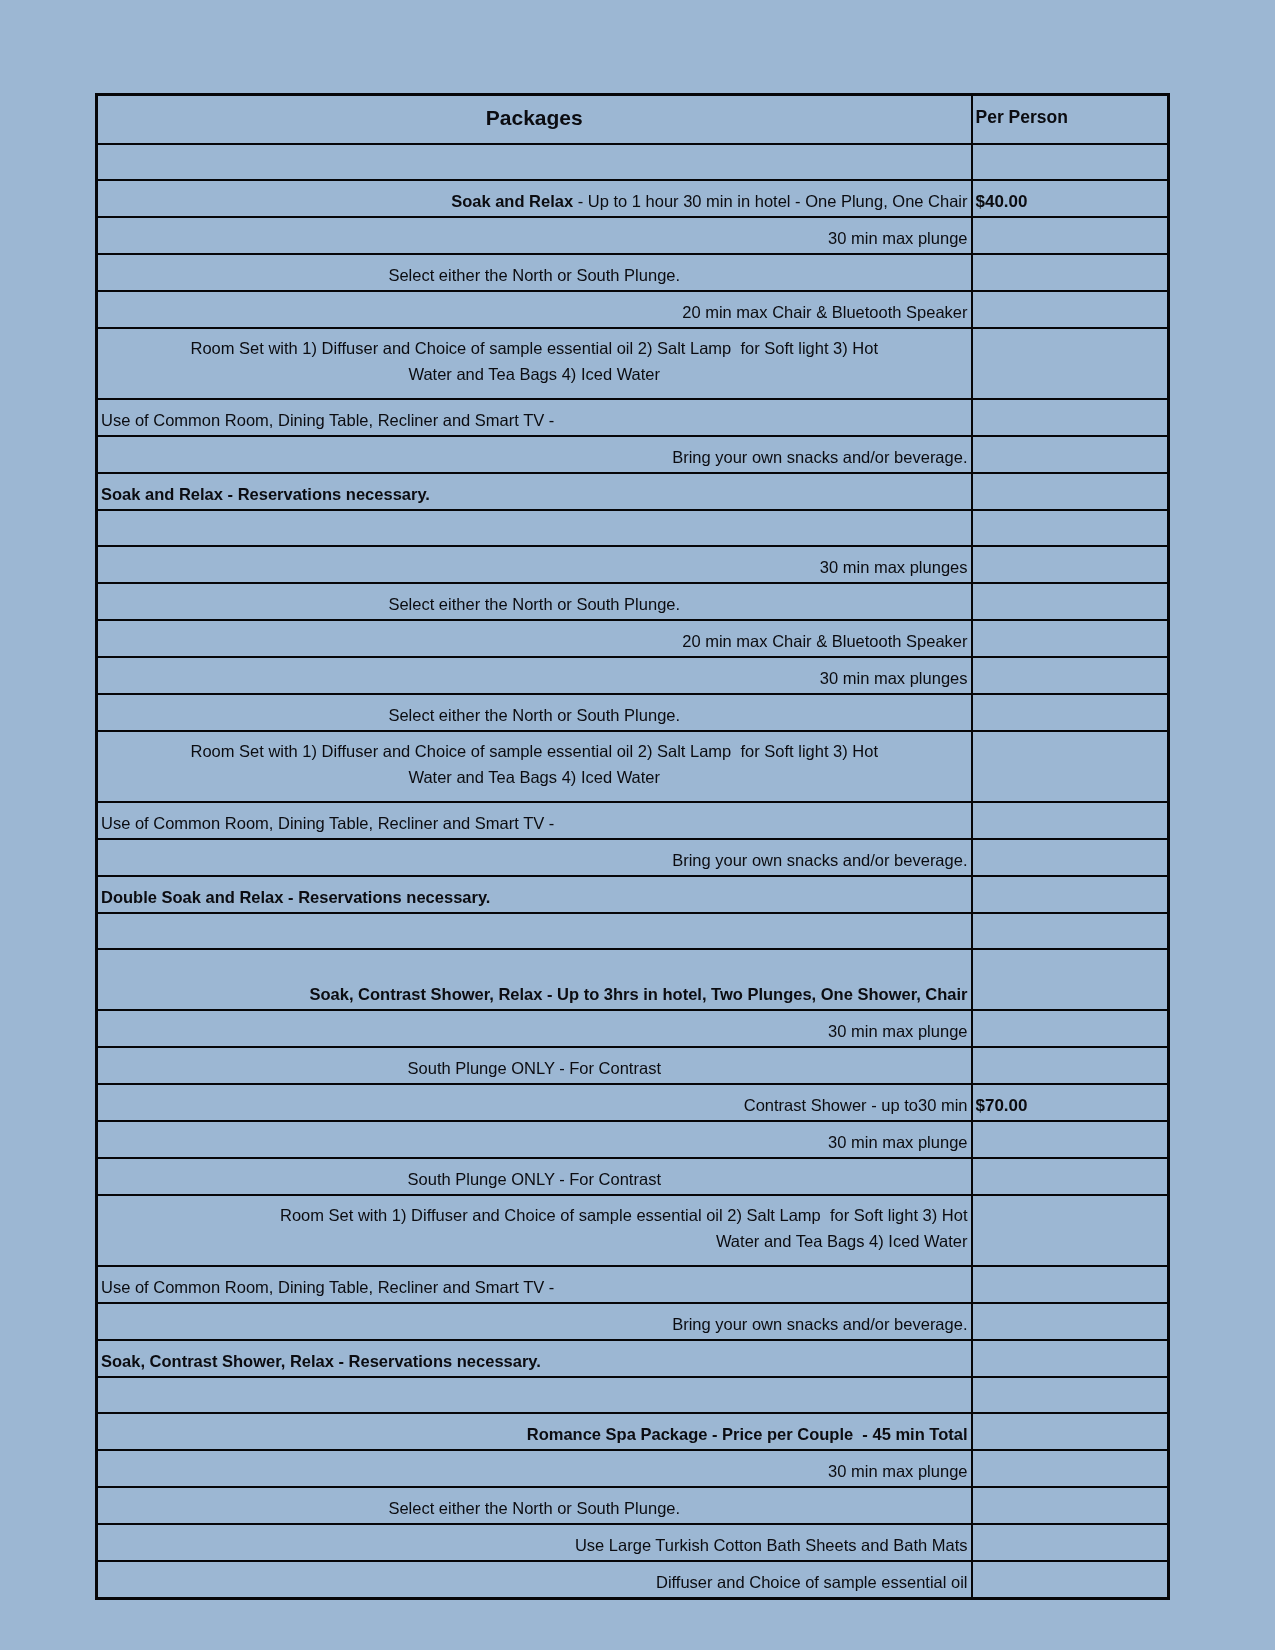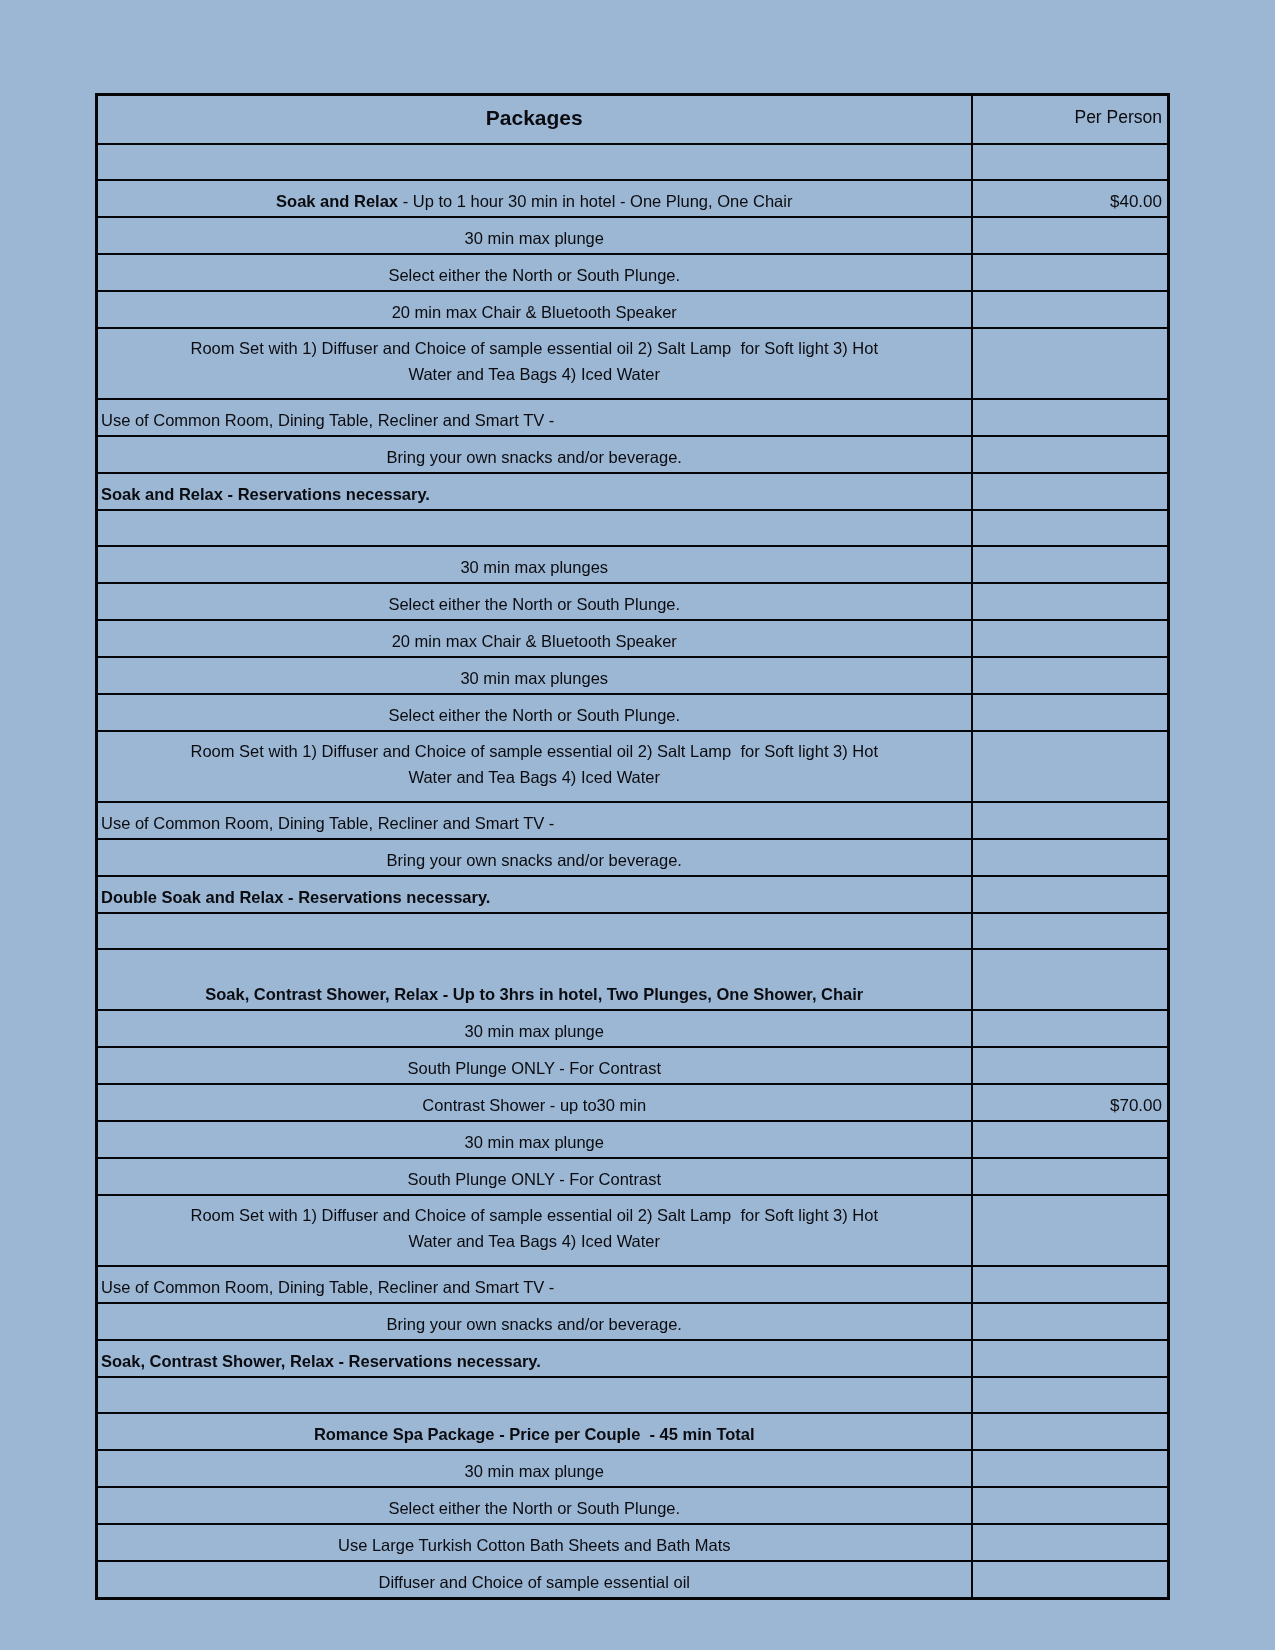--- a/index.html
+++ b/index.html
@@ -22,28 +22,28 @@
   td{
     border:2px solid #060608;
     vertical-align:bottom;
     padding:0 3px 4px 3px;
     font-size:16.5px;
     line-height:21px;
     overflow:hidden;
     white-space:pre-wrap;
   }
   td.c2{
-    text-align:right;
-    font-weight:400;
+    text-align:left;
+    font-weight:700;
     font-size:17px;
     padding-right:5px;
     white-space:nowrap;
     margin-left:38px;
   }
-  .al-left{text-align:center;}
+  .al-left{text-align:right;}
   .al-center{text-align:center;margin-left:28px;}
   .al-right{text-align:left;}
   b{font-weight:700;}
   
   .k-header td{height:43px;vertical-align:middle;}
   .k-header td.c1{font-weight:700;font-size:21px;}
   .k-header td.c2{font-size:17.5px;}
   .k-empty td{height:30px;}
   .k-norm td{height:31px;}
   .k-two td{height:58px;line-height:26px;padding-bottom:11px;}

